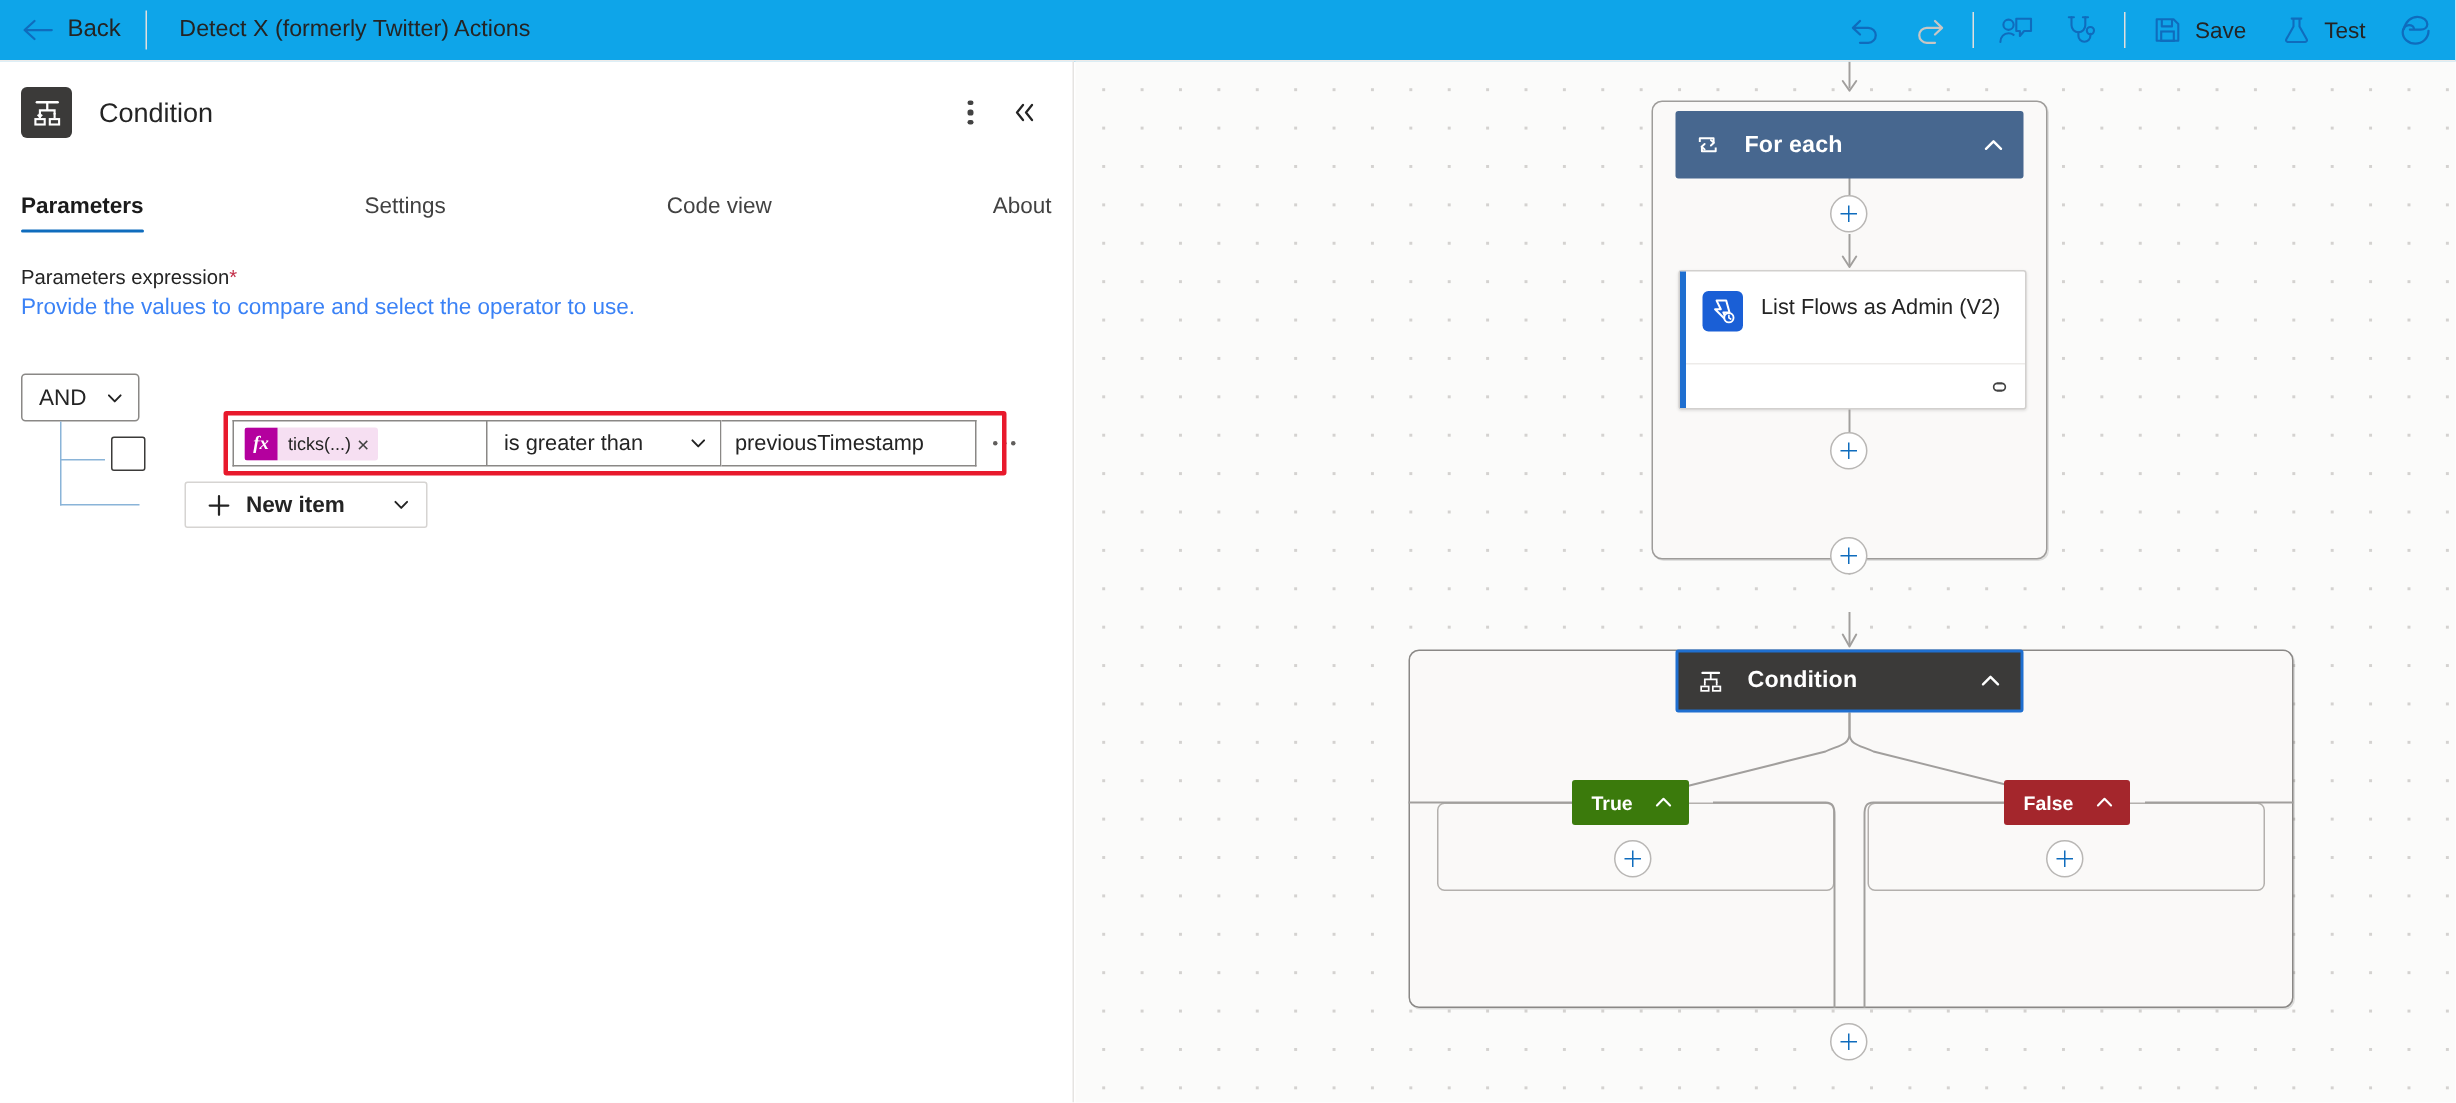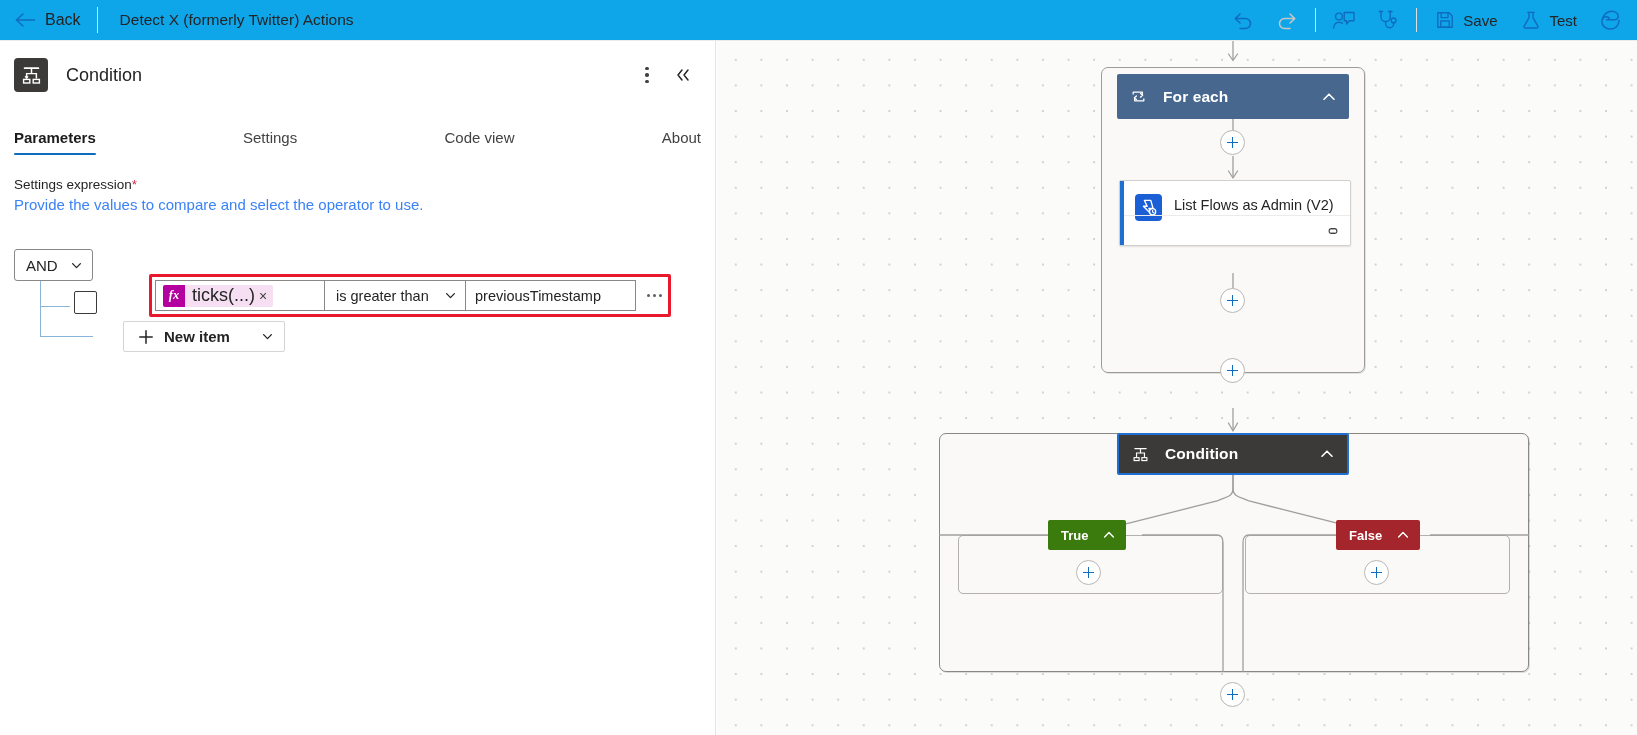--- a/index.html
+++ b/index.html
@@ -99,34 +99,34 @@
   }
   .cond-row {
     position:absolute; left:141px; top:31px;
     display:flex; align-items:stretch; height:31px;
   }
   .cell {
     background:#fff; border:1px solid #8a8886; height:31px; display:flex; align-items:center;
   }
   .cell.left { width:169px; border-right:none; padding-left:7px; }
   .cell.op {
-    width:142px; justify-content:space-between; padding:0 8px 0 11px; cursor:pointer;
+    width:157px; justify-content:space-between; padding:0 8px 0 11px; cursor:pointer;
   }
   .cell.right { width:170px; border-left:none; padding-left:9px; }
   .cell .txt { font-size:14.5px; color:#242424; }
   .token {
     display:flex; align-items:center; height:22px; background:#f6dff2;
     border-radius:2px; overflow:hidden;
   }
   .token .fx {
     width:22px; height:22px; background:#b4009e; color:#fff;
     display:flex; align-items:center; justify-content:center;
     font-style:italic; font-size:12.5px; font-family:"Liberation Serif", serif; font-weight:700;
   }
-  .token .tname { font-size:18px; color:#242424; padding:0 4px 0 7px; white-space:nowrap; }
+  .token .tname { font-size:12px; color:#242424; padding:0 4px 0 7px; white-space:nowrap; }
   .token .tx { font-size:14px; color:#424242; padding-right:6px; cursor:pointer; }
   .ellipsis-btn {
     width:36px; height:31px; display:flex; align-items:center; justify-content:center;
     cursor:pointer;
   }
   .dots-h { display:flex; gap:3px; }
   .dots-h i { width:3px; height:3px; border-radius:50%; background:#605e5c; display:block; }
 
   .newitem {
     position:absolute; left:109px; top:72px; width:162px; height:31px;
@@ -157,21 +157,21 @@
 
   .foreach-head {
     left:400px; top:33px; width:232px; height:45px; background:#47678f; z-index:4;
   }
   .scope-foreach {
     position:absolute; left:384px; top:26px; width:264px; height:306px;
     border:1px solid #9e9c9a; border-radius:7px; background:#faf9f8;
     box-shadow:1px 1px 0 rgba(0,0,0,.10);
   }
   .action-card {
-    position:absolute; left:402px; top:139px; width:232px; height:66px;
+    position:absolute; left:402px; top:139px; width:232px; height:93px;
     background:#fff; border:1px solid #d2d0ce; border-radius:2px;
     box-shadow:0 1px 2px rgba(0,0,0,.10);
   }
   .action-card .accent {
     position:absolute; left:0; top:0; width:4px; height:100%; background:#1f6fd0;
   }
   .ac-top { display:flex; align-items:flex-start; gap:12px; padding:13px 10px 0 15px; height:62px; }
   .ac-icon {
     width:27px; height:27px; border-radius:4px; background:#1a5fd6; flex:0 0 27px;
     display:flex; align-items:center; justify-content:center;
@@ -320,21 +320,21 @@
 
     <div class="tabs">
       <div class="tab active">Parameters</div>
       <div class="tab">Settings</div>
       <div class="tab">Code view</div>
       <div class="tab">About</div>
     </div>
 
     <div class="panel-body">
       <div class="field-label">
-        <span>Settings expression</span><span class="req">*</span>
+        <span>Parameters expression</span><span class="req">*</span>
       </div>
       <div class="field-desc">Provide the values to compare and select the operator to use.</div>
 
       <div class="cond-area">
         <div class="and-box">
           <span class="t">AND</span>
           <svg class="ico" width="13" height="13" viewBox="0 0 13 13">
             <path d="M2.6 4.6 L6.5 8.6 L10.4 4.6" fill="none" stroke="#242424" stroke-width="1.3" stroke-linecap="round" stroke-linejoin="round"></path>
           </svg>
         </div>

